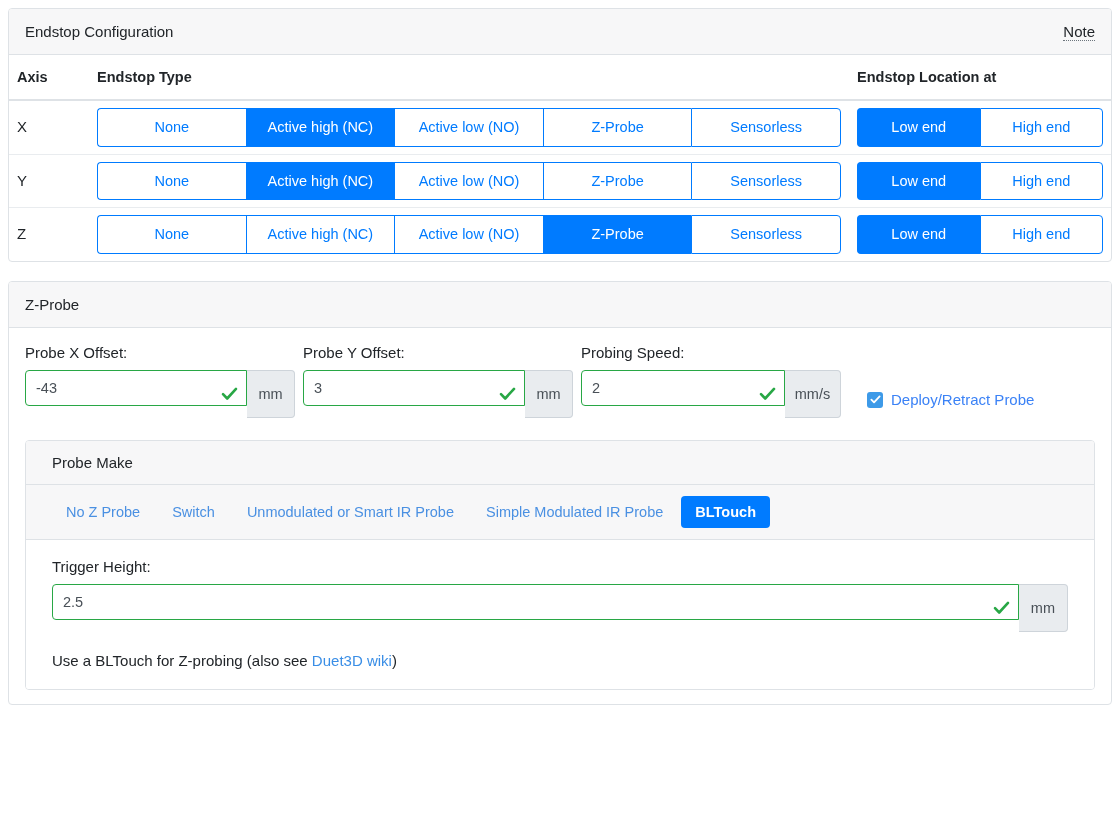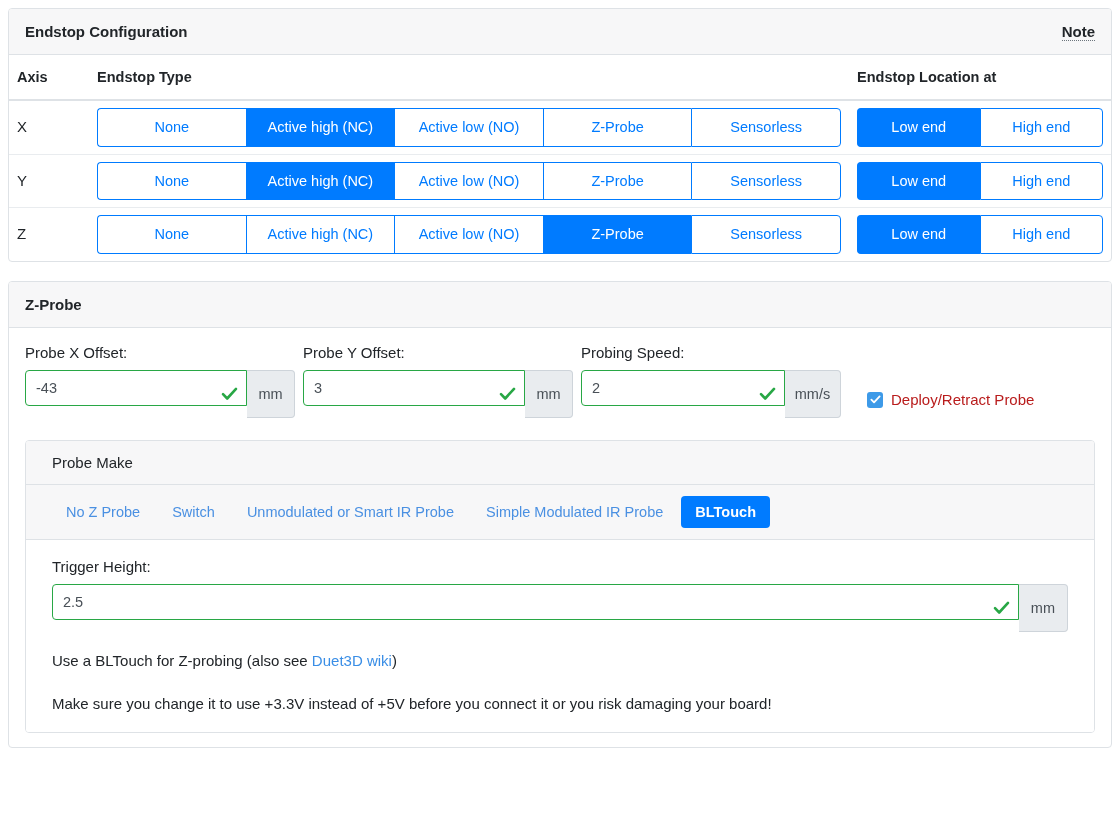--- a/index.html
+++ b/index.html
@@ -23,21 +23,20 @@
   .card-header {
     background: #f7f7f8;
     border-bottom: 1px solid #dee2e6;
     padding: 11px 16px;
     font-size: 15px;
     color: #212529;
     display: flex;
     align-items: center;
     justify-content: space-between;
     min-height: 46px;
-    font-weight: bold;
   }
   .card-header .title { font-size: 15px; }
   .note-link {
     font-size: 15px;
     color: #212529;
     border-bottom: 1px dotted #6c757d;
     cursor: help;
     text-decoration: none;
   }
   .card-body { padding: 0; }
@@ -146,21 +145,21 @@
     margin-left: 18px;
   }
   .cb {
     width: 16px; height: 16px;
     border-radius: 3px;
     background: #3d9ae8;
     display: inline-flex; align-items: center; justify-content: center;
     cursor: pointer;
     flex: none;
   }
-  .cb-label { font-size: 15px; color: #b91c1c; cursor: pointer; }
+  .cb-label { font-size: 15px; color: #3b82f6; cursor: pointer; }
 
   
   .inner-card {
     border: 1px solid #dee2e6;
     border-radius: 4px;
     margin-top: 22px;
     overflow: hidden;
   }
   .inner-header {
     background: #f7f7f8;
@@ -386,20 +385,19 @@
                   </svg>
               </span>
             </span>
             <span class="input-unit">mm</span>
           </div>
 
           <div class="desc">
             <span>Use a BLTouch for Z-probing (also see </span><a href="#">Duet3D wiki</a><span>)</span>
           </div>
 
-          <div class="warn">Make sure you change it to use +3.3V instead of +5V before you connect it or you risk damaging your board!</div>
         </div>
       </div>
 
     </div>
   </div>
 
 </div>
 
 </body></html>

